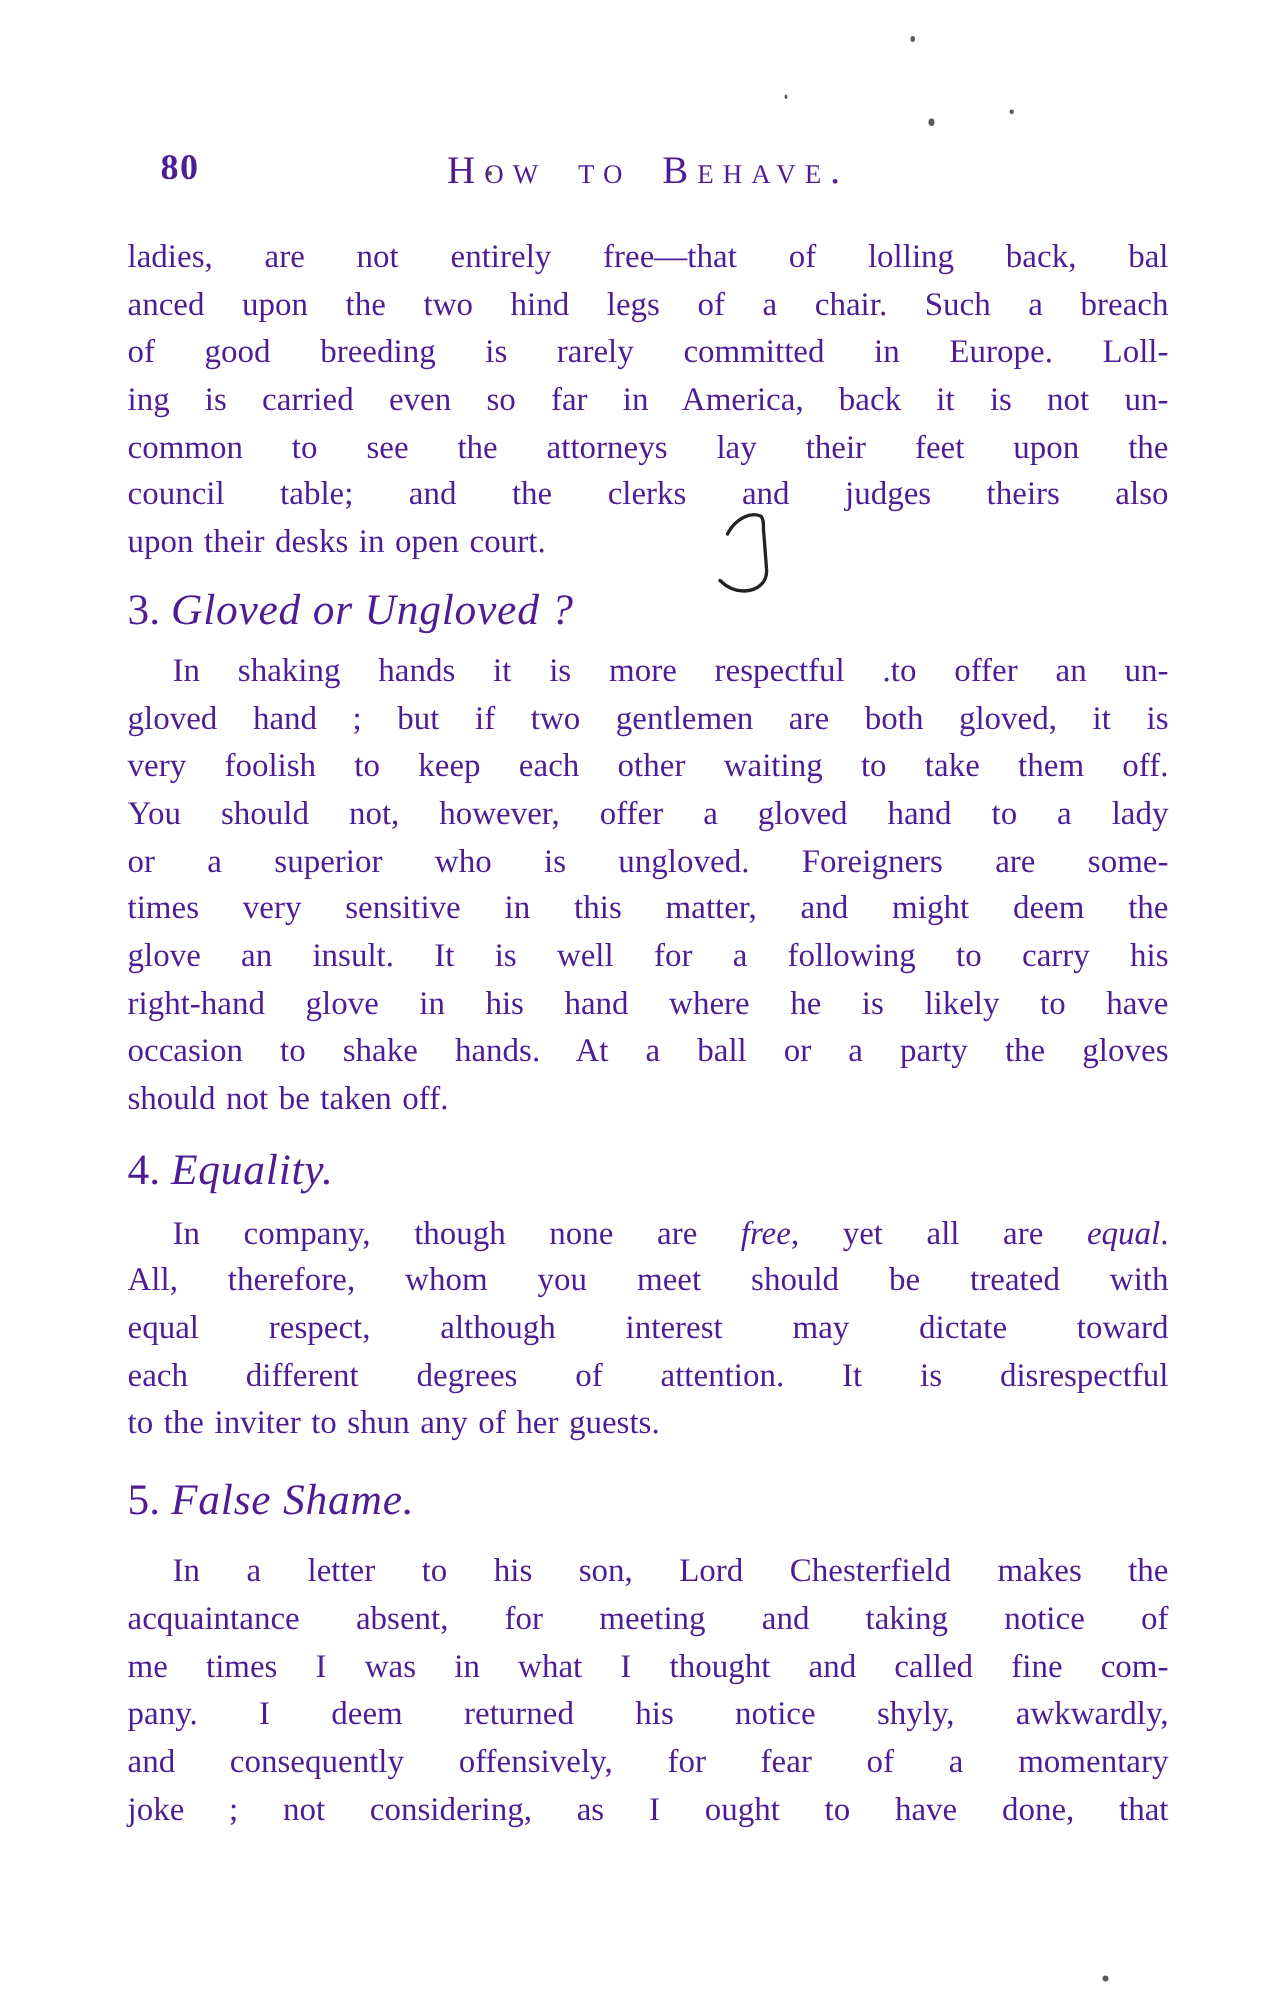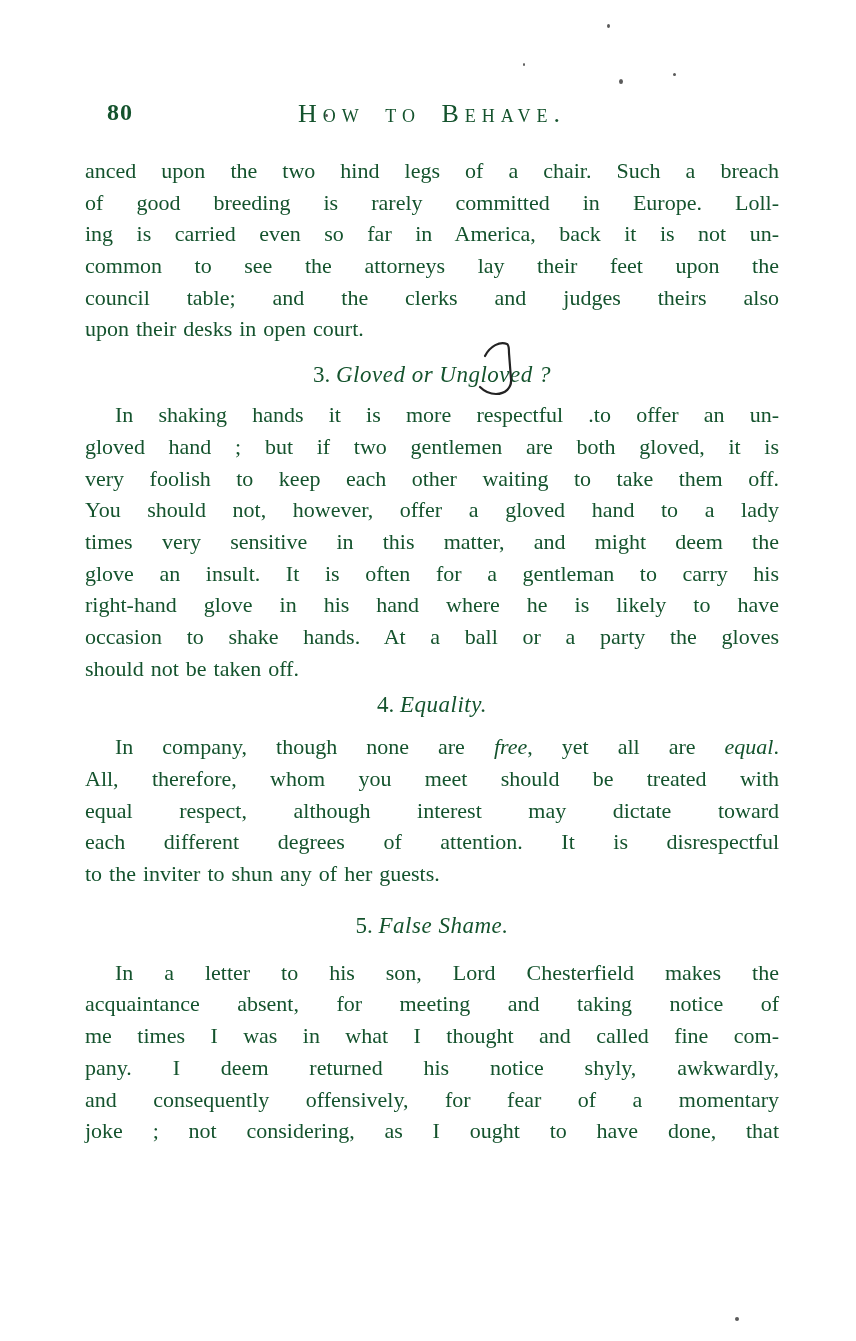--- a/index.html
+++ b/index.html
@@ -7,21 +7,21 @@
     padding: 0;
     background: #ffffff;
   }
   #sheet {
     position: relative;
     width: 856px;
     height: 1341px;
     background: #ffffff;
     overflow: hidden;
     font-family: "Liberation Serif", "DejaVu Serif", serif;
-    color: #14532d;
+    color: #4c1d95;
   }
   
   #page-header {
     position: absolute;
     left: 85px;
     top: 99px;
     width: 694px;
     height: 30px;
   }
   #page-number {
@@ -64,28 +64,27 @@
   .line.last {
     text-align-last: left;
   }
   .line.indent {
     padding-left: 30px;
   }
   .it { font-style: italic; }
   .heading {
     height: 30px;
     line-height: 30px;
-    text-align: center;
-    font-size: 23px;
+    font-size: 29px;
   }
   .heading .h-num { font-style: normal; }
   .heading .h-title { font-style: italic; letter-spacing: 0.5px; }
   
   .block-1 { margin-top: 15px; margin-bottom: 9px; }
-  .block-3 { margin-top: 6px; margin-bottom: 11px; }
+  .block-3 { margin-top: 17px; margin-bottom: 11px; }
   .block-5 { margin-top: 21px; margin-bottom: 16px; }
   
   #pen-mark {
     position: absolute;
     left: 476px;
     top: 337px;
     width: 46px;
     height: 64px;
     pointer-events: none;
   }
@@ -101,35 +100,37 @@
 
 <div id="sheet">
 
   <div id="page-header">
     <span id="page-number">80</span>
     <span id="running-title">How to Behave.</span>
   </div>
 
   <div id="text-column">
       <div class="paragraph block-0">
+        <div class="line"><span>ladies, are not entirely free—that of lolling back, bal</span></div>
         <div class="line"><span>anced upon the two hind legs of a chair.  Such a breach</span></div>
         <div class="line"><span>of good breeding is rarely committed in Europe.  Loll-</span></div>
         <div class="line"><span>ing is carried even so far in America, back it is not un-</span></div>
         <div class="line"><span>common to see the attorneys lay their feet upon the</span></div>
         <div class="line"><span>council table; and the clerks and judges theirs also</span></div>
         <div class="line last"><span>upon their desks in open court.</span></div>
       </div>
       <div class="heading block-1"><span class="h-num">3. </span><span class="h-title">Gloved or Ungloved ?</span></div>
       <div class="paragraph block-2">
         <div class="line indent"><span>In shaking hands it is more respectful .to offer an un-</span></div>
         <div class="line"><span>gloved hand ; but if two gentlemen are both gloved, it is</span></div>
         <div class="line"><span>very foolish to keep each other waiting to take them off.</span></div>
         <div class="line"><span>You should not, however, offer a gloved hand to a lady</span></div>
+        <div class="line"><span>or a superior who is ungloved.  Foreigners are some-</span></div>
         <div class="line"><span>times very sensitive in this matter, and might deem the</span></div>
-        <div class="line"><span>glove an insult.  It is often for a gentleman to carry his</span></div>
+        <div class="line"><span>glove an insult.  It is well for a following to carry his</span></div>
         <div class="line"><span>right-hand glove in his hand where he is likely to have</span></div>
         <div class="line"><span>occasion to shake hands.  At a ball or a party the gloves</span></div>
         <div class="line last"><span>should not be taken off.</span></div>
       </div>
       <div class="heading block-3"><span class="h-num">4. </span><span class="h-title">Equality.</span></div>
       <div class="paragraph block-4">
         <div class="line indent"><span>In company, though none are </span><span class="it">free</span><span>, yet all are </span><span class="it">equal</span><span>.</span></div>
         <div class="line"><span>All, therefore, whom you meet should be treated with</span></div>
         <div class="line"><span>equal respect, although interest may dictate toward</span></div>
         <div class="line"><span>each different degrees of attention.  It is disrespectful</span></div>

